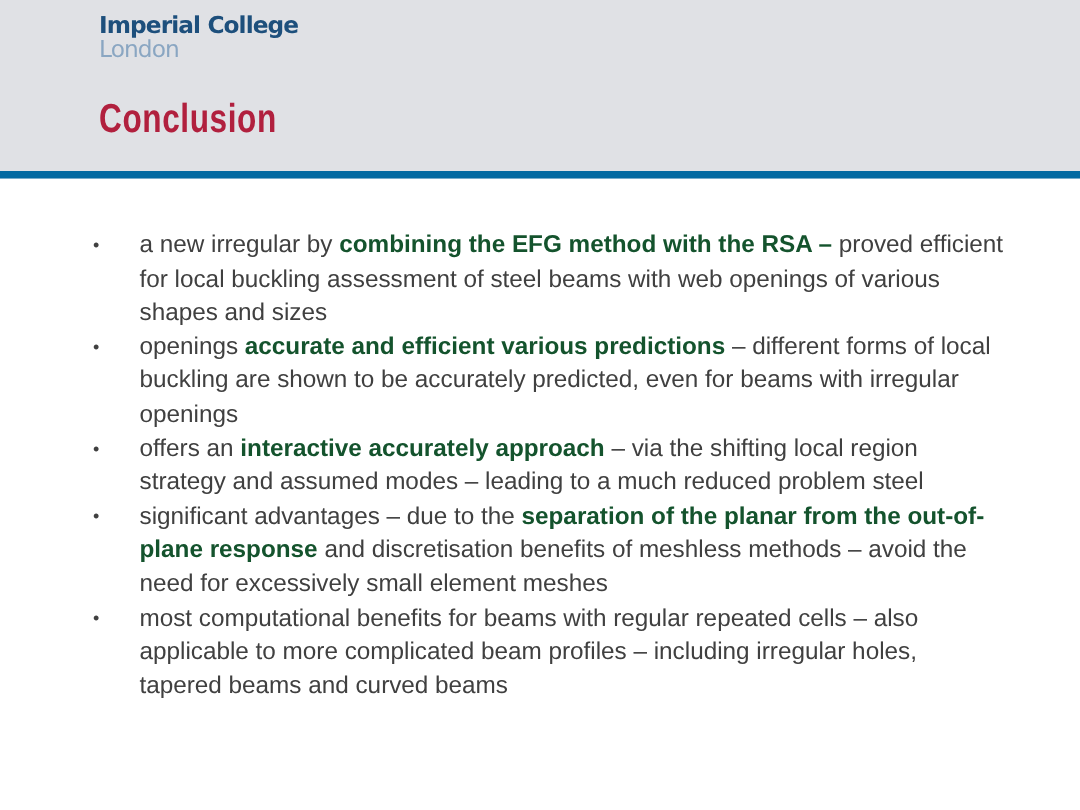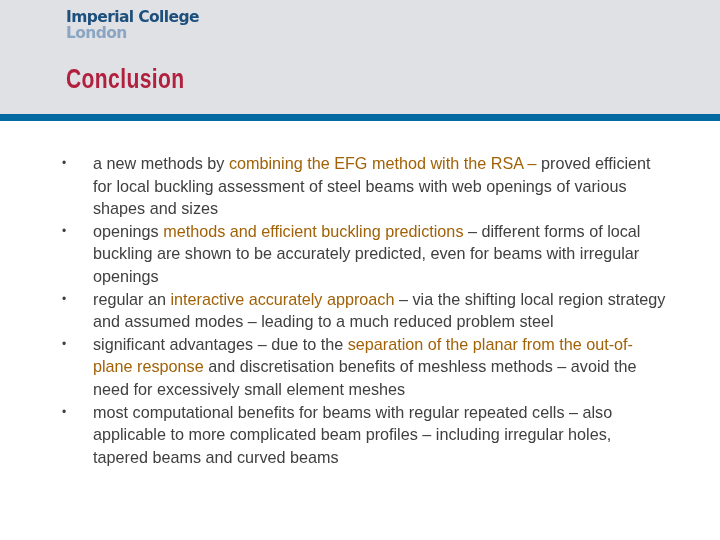--- a/index.html
+++ b/index.html
@@ -16,39 +16,39 @@
       height: 540px;
       background: #ffffff;
     }
     .header {
       position: absolute;
       left: 0;
       top: 0;
       width: 720px;
       height: 114px;
       background: #e0e1e5;
-      border-bottom: 7px solid #0369a1;
+      border-bottom: 5px solid #0369a1;
     }
     .logo {
       position: absolute;
       left: 66px;
       top: 9px;
       font-family: "DejaVu Sans", sans-serif;
       font-size: 15.5px;
       line-height: 16px;
       letter-spacing: -0.6px;
     }
     .logo .l1 {
       color: #1d4f7c;
       font-weight: bold;
       display: block;
     }
     .logo .l2 {
       color: #8aa6c2;
-      font-weight: bold;
+      font-weight: normal;
       display: block;
     }
     .title {
       position: absolute;
       left: 66px;
       top: 64px;
       font-family: "Liberation Sans", sans-serif;
       font-weight: bold;
       font-size: 27px;
       color: #b1203e;
@@ -77,48 +77,48 @@
       margin: 0;
     }
     .bullets .dot {
       position: absolute;
       left: 62px;
       top: 0;
       font-size: 12px;
       color: #404040;
     }
     .bullets b {
-      font-weight: normal;
-      color: #a16207;
+      font-weight: bold;
+      color: #14532d;
     }
   </style>
 </head>
 <body>
 
 <div class="slide">
   <div class="header">
     <div class="logo">
       <span class="l1">Imperial College</span>
       <span class="l2">London</span>
     </div>
     <div class="title">Conclusion</div>
   </div>
 
   <ul class="bullets">
     <li>
       <span class="dot">•</span>
-      <span>a new methods by </span><b>combining the EFG method with the RSA –</b><span> proved efficient for local buckling assessment of steel beams with web openings of various shapes and sizes</span>
+      <span>a new irregular by </span><b>combining the EFG method with the RSA –</b><span> proved efficient for local buckling assessment of steel beams with web openings of various shapes and sizes</span>
     </li>
     <li>
       <span class="dot">•</span>
-      <span>openings </span><b>methods and efficient buckling predictions</b><span> – different forms of local buckling are shown to be accurately predicted, even for beams with irregular openings</span>
+      <span>openings </span><b>accurate and efficient various predictions</b><span> – different forms of local buckling are shown to be accurately predicted, even for beams with irregular openings</span>
     </li>
     <li>
       <span class="dot">•</span>
-      <span>regular an </span><b>interactive accurately approach</b><span> – via the shifting local region strategy and assumed modes – leading to a much reduced problem steel</span>
+      <span>offers an </span><b>interactive accurately approach</b><span> – via the shifting local region strategy and assumed modes – leading to a much reduced problem steel</span>
     </li>
     <li>
       <span class="dot">•</span>
       <span>significant advantages – due to the </span><b>separation of the planar from the out-of-plane response</b><span> and discretisation benefits of meshless methods – avoid the need for excessively small element meshes</span>
     </li>
     <li>
       <span class="dot">•</span>
       <span>most computational benefits for beams with regular repeated cells – also applicable to more complicated beam profiles – including irregular holes, tapered beams and curved beams</span><b></b><span></span>
     </li>
   </ul>

